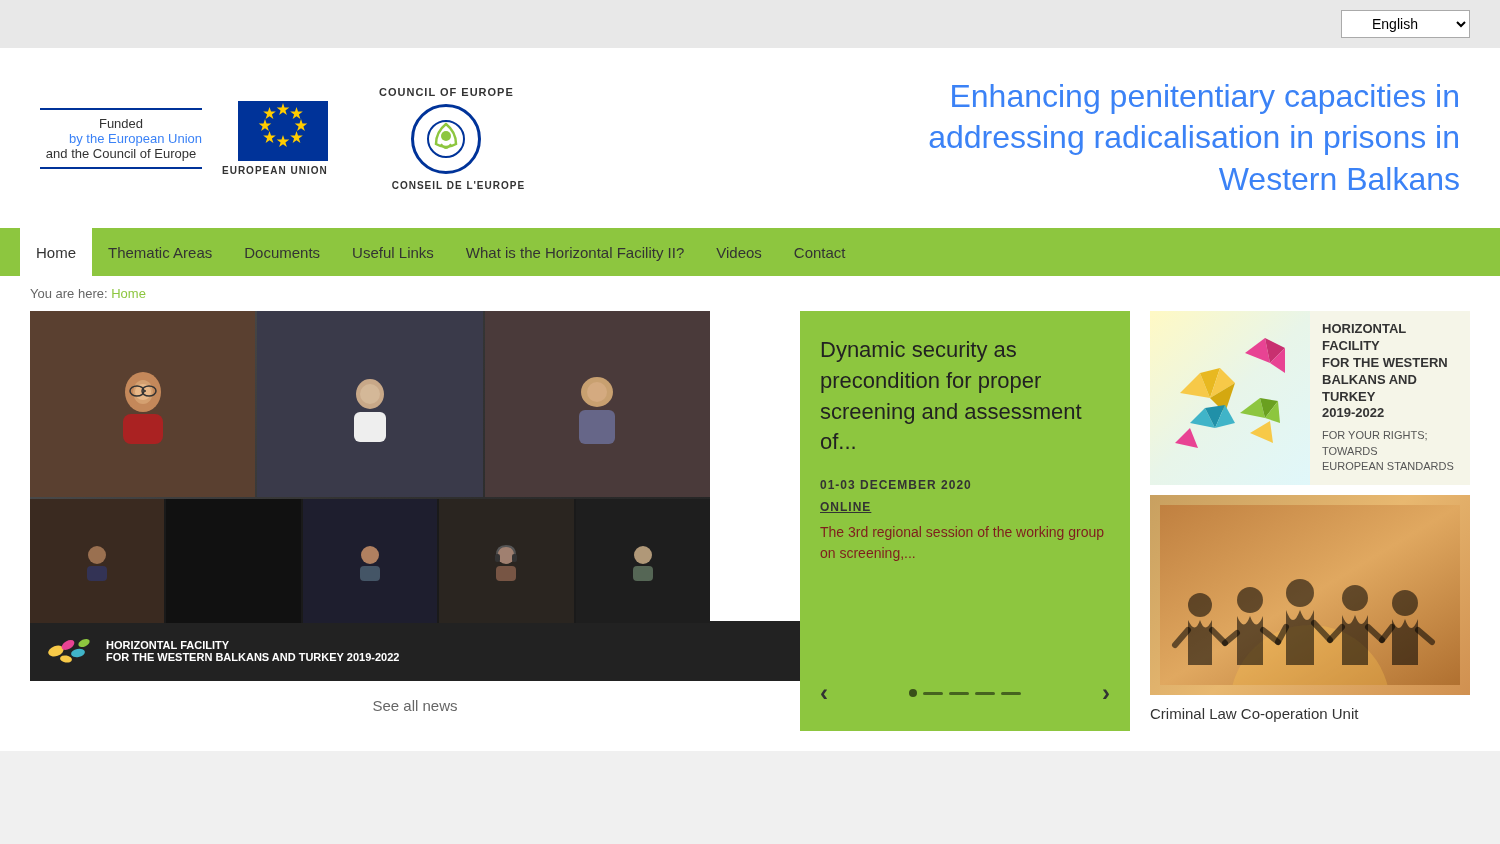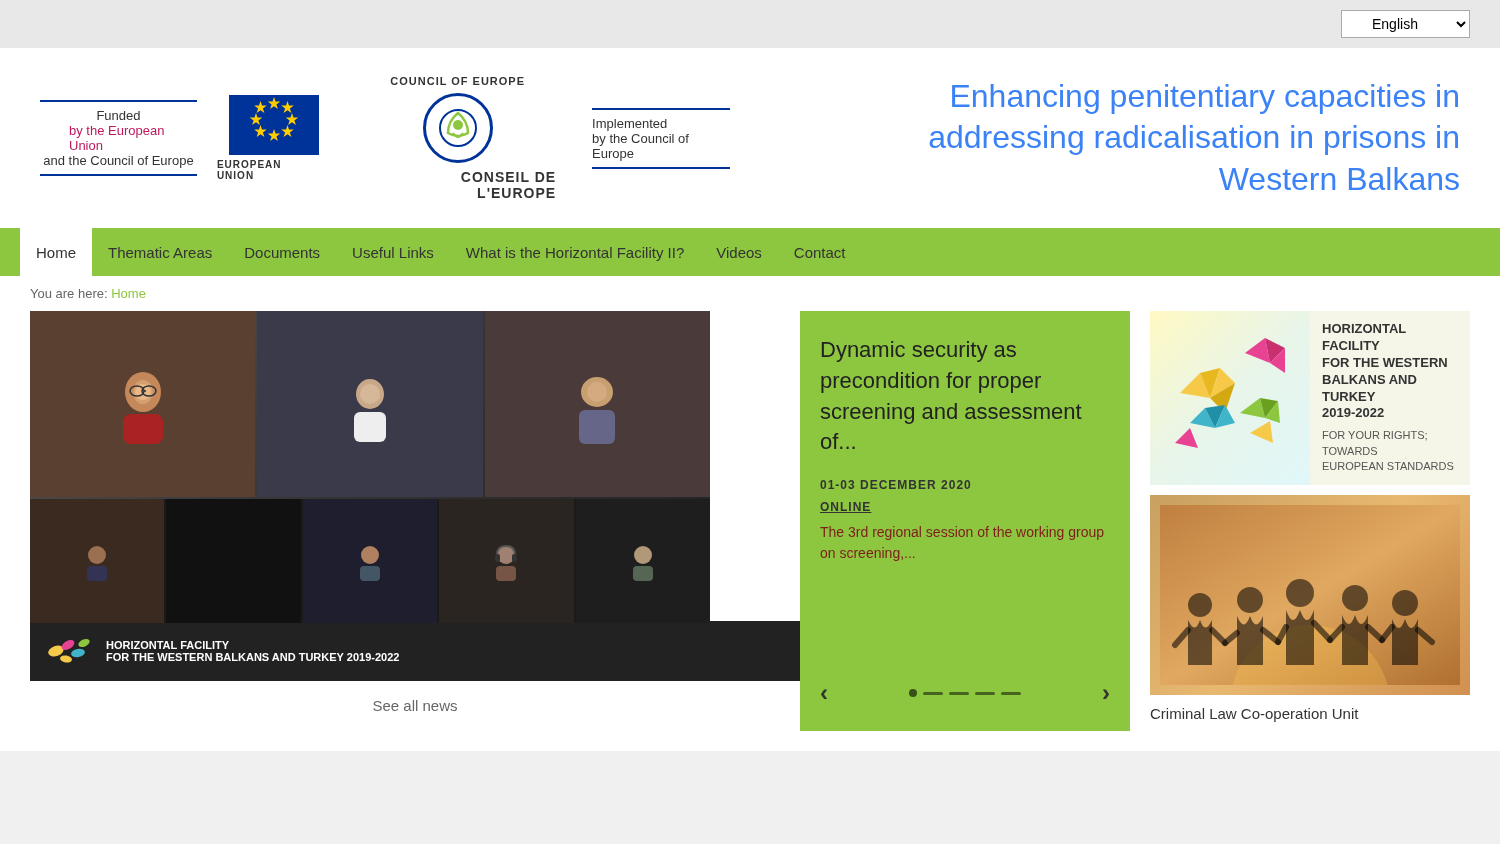--- a/index.html
+++ b/index.html
@@ -50,21 +50,21 @@
       margin-left: 20px;
     }
     .coe-logo-title {
       font-size: 11px;
       font-weight: bold;
       color: #333;
       letter-spacing: 1px;
       text-align: center;
     }
     .coe-label {
-      font-size: 14px;
+      font-size: 10px;
       color: #333;
       font-weight: bold;
       letter-spacing: 1px;
       text-align: right;
       margin-left: 24px;
     }
     .header-right {
       flex: 1;
       text-align: right;
       padding-left: 40px;
@@ -357,21 +357,21 @@
     <option>Serbian</option>
     <option>Albanian</option>
   </select>
 </div>
 
 <div class="header">
   <div class="header-left">
 
     <div class="funded-block">
       <span style="font-size:13px;color:#333;">Funded</span>
-      <span style="font-size:13px;color:#be185d;padding-left:29px;">by the European Union</span>
+      <span style="font-size:13px;color:#3b82f6;padding-left:29px;">by the European Union</span>
       <span style="font-size:13px;color:#333;">and the Council of Europe</span>
     </div>
 
     <div class="eu-logo">
       <svg class="eu-flag-svg" viewBox="0 0 90 60">
         <rect width="90" height="60" fill="#003399"></rect>
 
         <g fill="#FFCC00">
           <polygon points="45,10 46.5,14.6 51.3,14.6 47.4,17.4 48.9,22 45,19.2 41.1,22 42.6,17.4 38.7,14.6 43.5,14.6" transform="translate(0,-8)"></polygon>
           <polygon points="45,10 46.5,14.6 51.3,14.6 47.4,17.4 48.9,22 45,19.2 41.1,22 42.6,17.4 38.7,14.6 43.5,14.6" transform="translate(13.5,-4)"></polygon>
@@ -392,24 +392,20 @@
         <svg width="50" height="50" viewBox="0 0 50 50">
           <circle cx="25" cy="25" r="18" fill="none" stroke="#003399" stroke-width="2"></circle>
           <path d="M25 10 Q35 18 35 30 Q25 36 15 30 Q15 18 25 10Z" fill="none" stroke="#8dc63f" stroke-width="2.5"></path>
           <circle cx="25" cy="22" r="5" fill="#8dc63f"></circle>
           <path d="M20 30 Q25 38 30 30" fill="none" stroke="#8dc63f" stroke-width="2"></path>
         </svg>
       </div>
       <span class="coe-label">CONSEIL DE L'EUROPE</span>
     </div>
 
-    <div class="impl-block" style="margin-left:16px;">
-      <span style="font-size:13px;color:#333;">Implemented</span>
-      <span style="font-size:13px;color:#333;">by the Council of Europe</span>
-    </div>
   </div>
 
   <div class="header-right">
     <div class="header-title">
       <span>Enhancing penitentiary capacities in</span><br>
       <span>addressing radicalisation in prisons in</span><br>
       <strong><span>Western Balkans</span></strong>
     </div>
   </div>
 </div>

